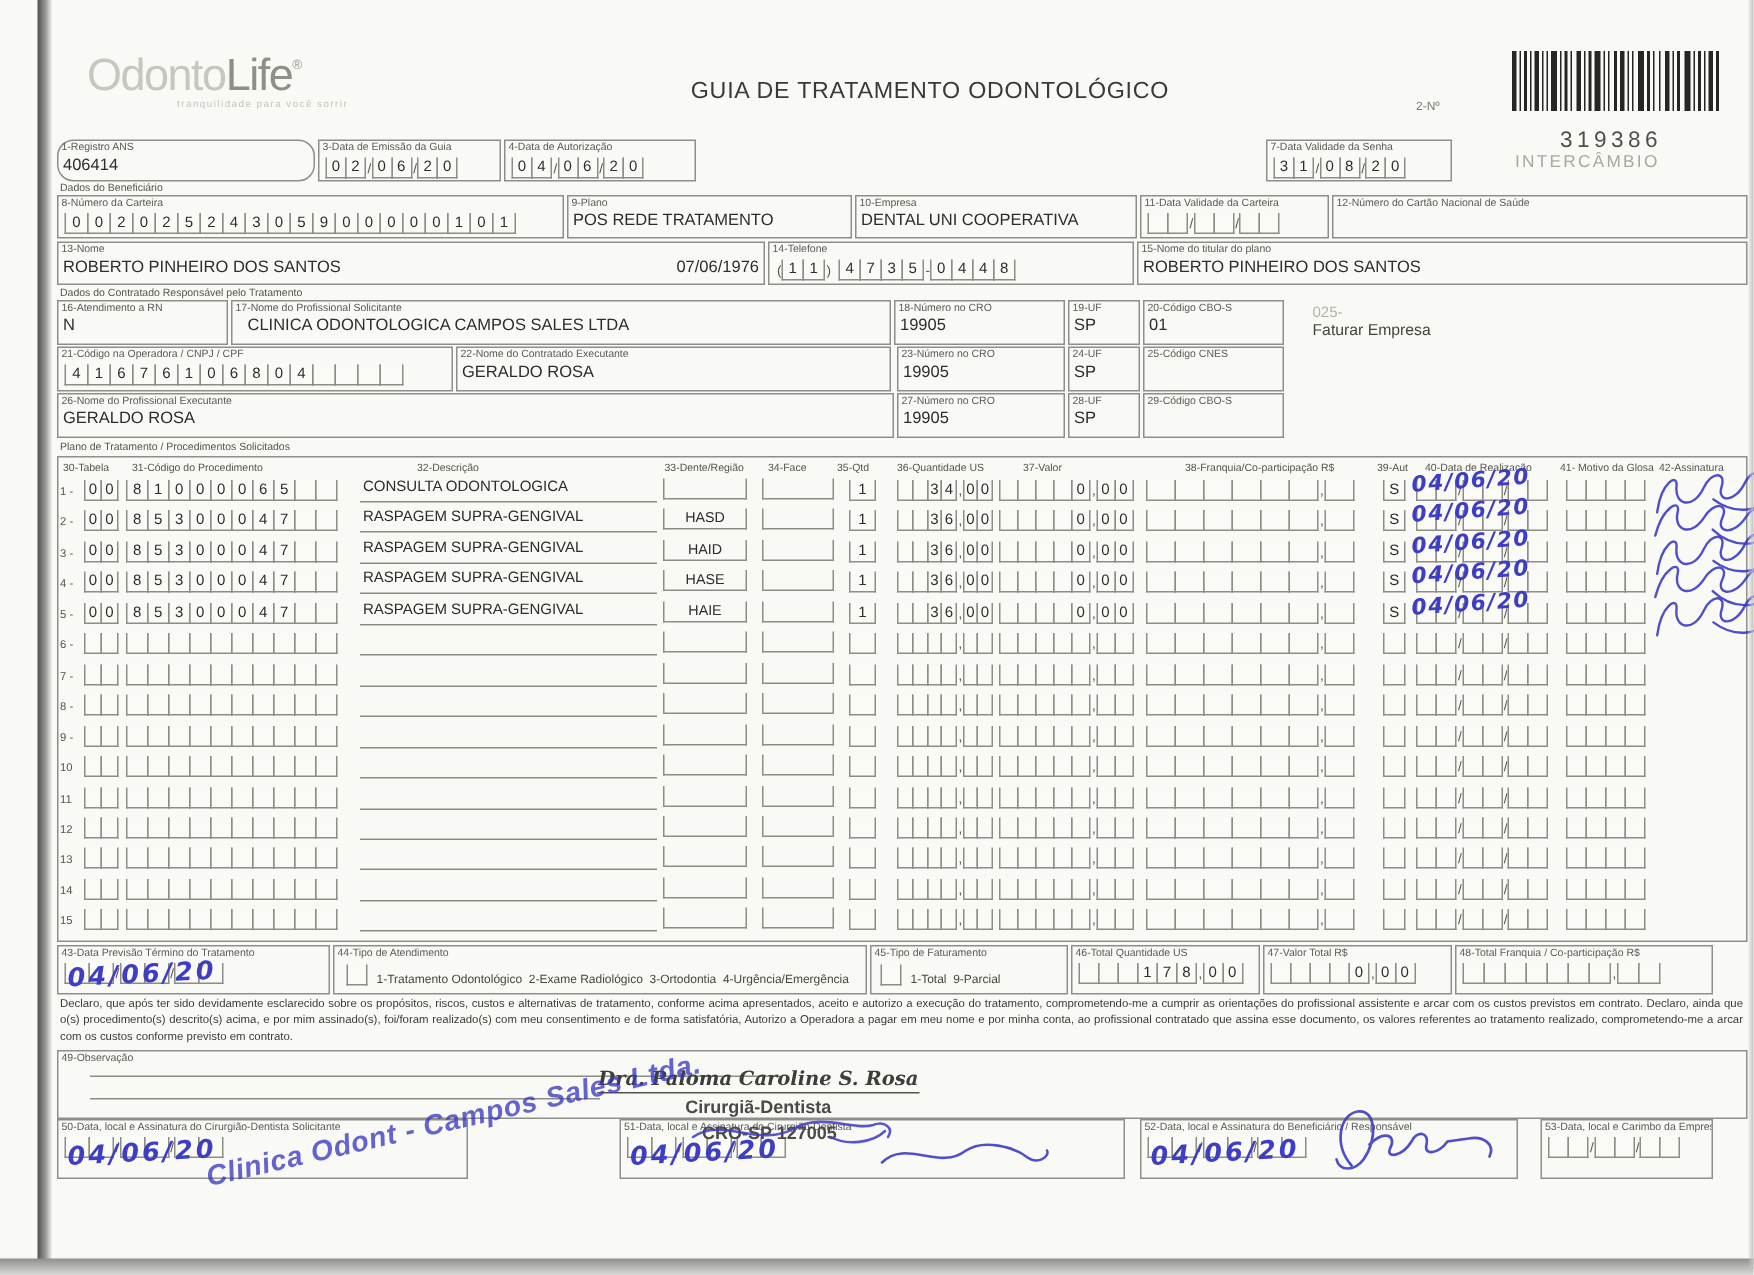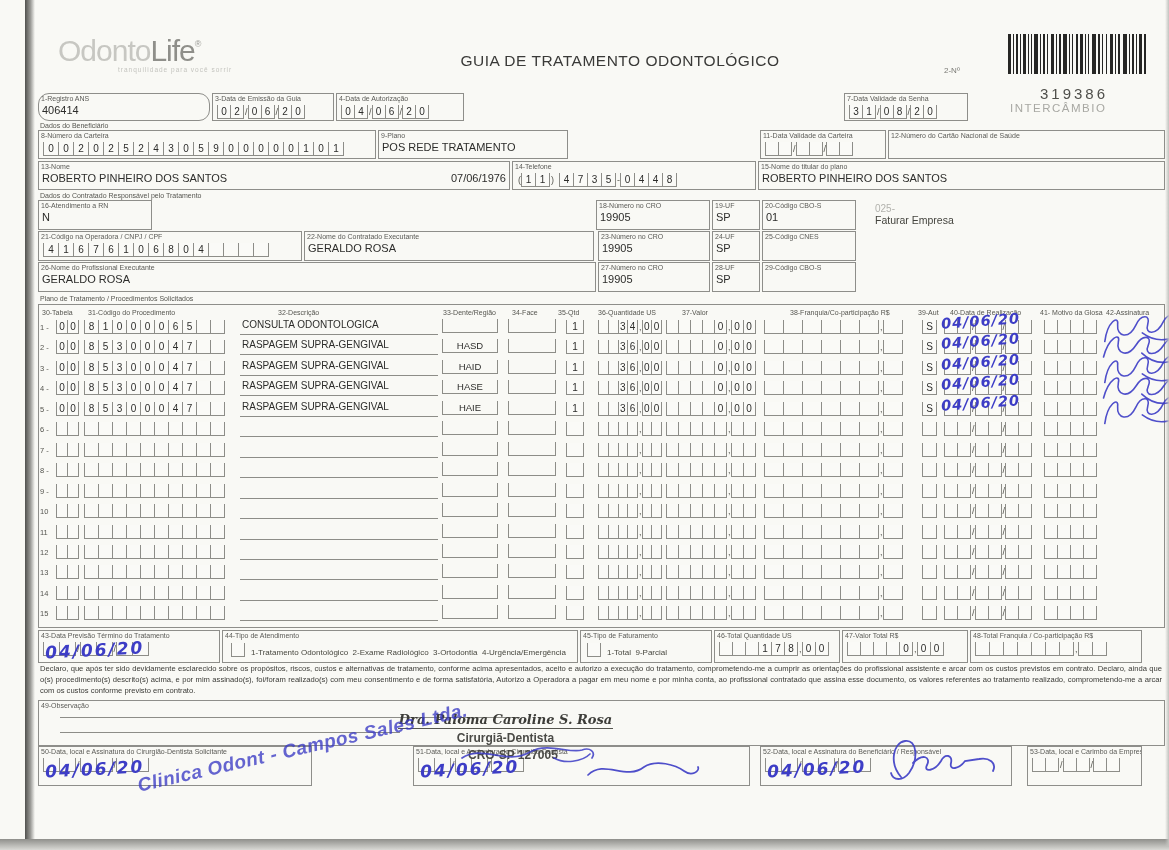--- a/index.html
+++ b/index.html
@@ -188,20 +188,24 @@
         <span class="cc">0</span>
         <span class="cc">1</span>
         <span class="cc">0</span>
         <span class="cc">1</span>
       </div>
   </div>
   <div class="f" style="left:378px;top:130px;width:188px;height:27px;">
     <span class="fl">9-Plano</span>
     <span class="fv">POS REDE TRATAMENTO</span>
   </div>
+  <div class="f" style="left:570px;top:130px;width:186px;height:27px;">
+    <span class="fl">10-Empresa</span>
+    <span class="fv">DENTAL UNI  COOPERATIVA</span>
+  </div>
   <div class="f" style="left:760px;top:130px;width:124px;height:27px;">
     <span class="fl">11-Data Validade da Carteira</span>
     <div class="cb2" style="--cw:12px;">
         <span class="cc">&nbsp;</span>
         <span class="cc">&nbsp;</span>
         <span class="cs">/</span>
         <span class="cc">&nbsp;</span>
         <span class="cc">&nbsp;</span>
         <span class="cs">/</span>
         <span class="cc">&nbsp;</span>
@@ -240,20 +244,24 @@
   </div>
   <div class="f" style="left:758px;top:161px;width:405px;height:27px;">
     <span class="fl">15-Nome do titular do plano</span>
     <span class="fv">ROBERTO PINHEIRO DOS SANTOS</span>
   </div>
 
   <div class="sec" style="left:40px;top:192px;">Dados do Contratado Responsável pelo Tratamento</div>
   <div class="f" style="left:38px;top:200px;width:112px;height:28px;">
     <span class="fl">16-Atendimento a RN</span>
     <span class="fv">N</span>
+  </div>
+  <div class="f" style="left:154px;top:200px;width:438px;height:28px;">
+    <span class="fl">17-Nome do Profissional Solicitante</span>
+    <span class="fv" style="padding-left:10px;">CLINICA ODONTOLOGICA CAMPOS SALES LTDA</span>
   </div>
   <div class="f" style="left:596px;top:200px;width:112px;height:28px;">
     <span class="fl">18-Número no CRO</span>
     <span class="fv">19905</span>
   </div>
   <div class="f" style="left:712px;top:200px;width:46px;height:28px;">
     <span class="fl">19-UF</span>
     <span class="fv">SP</span>
   </div>
   <div class="f" style="left:762px;top:200px;width:92px;height:28px;">

